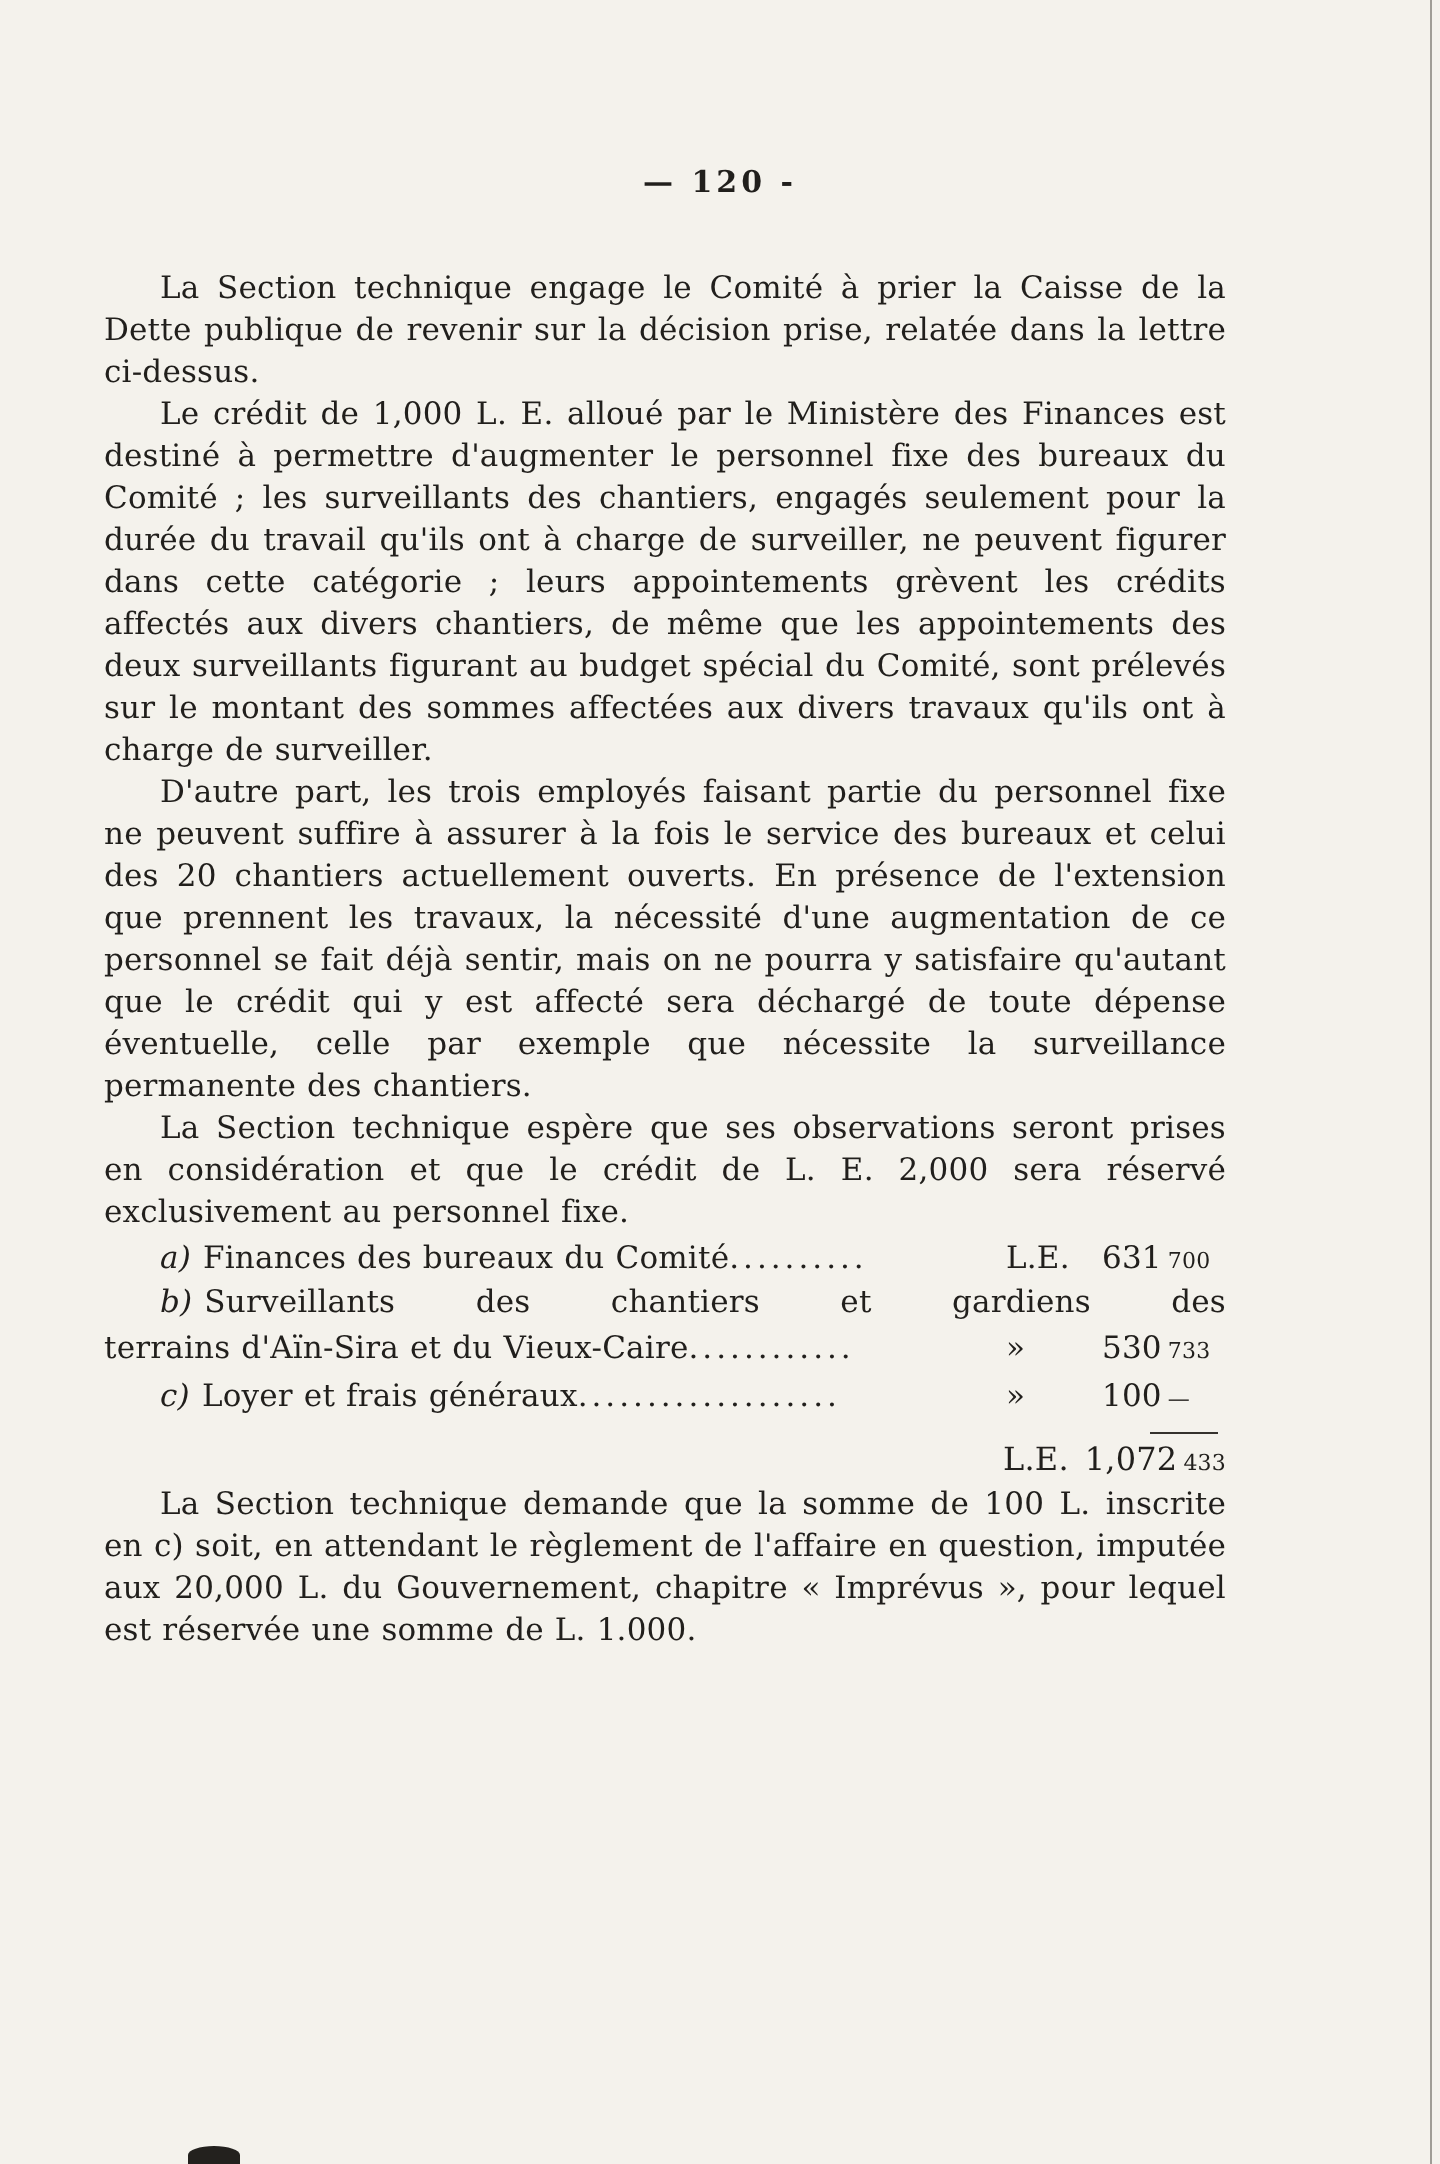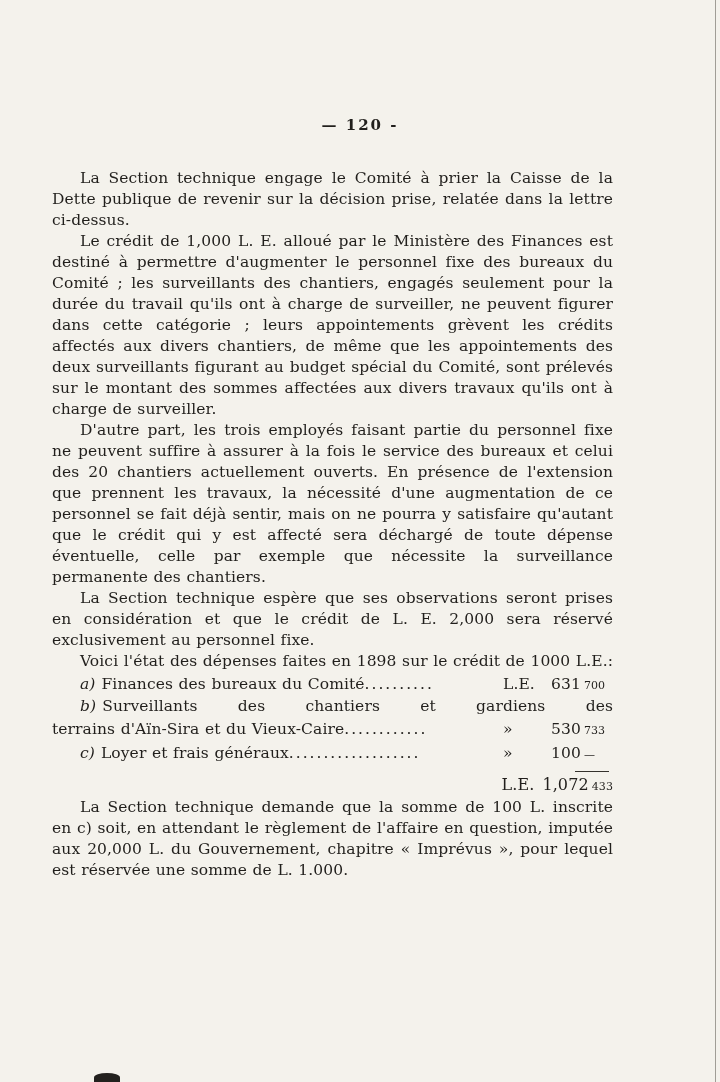--- a/index.html
+++ b/index.html
@@ -14,21 +14,21 @@
     color: #211f1c;
     position: relative;
     overflow: hidden;
   }
   .page {
     position: absolute;
     inset: 0;
   }
   .page-number {
     text-align: center;
-    padding-top: 116px;
+    padding-top: 82px;
     font-size: 15px;
     font-weight: bold;
     letter-spacing: 2px;
   }
   .content {
     margin: 34px 107px 0 52px;
     font-size: 15.5px;
     line-height: 21px;
     text-align: justify;
     letter-spacing: 0.1px;
@@ -112,21 +112,20 @@
 <div class="page">
 
   <div class="page-number">— 120 -</div>
 
   <div class="content">
 
     <p class="para">La Section technique engage le Comité à prier la Caisse de la Dette publique de revenir sur la décision prise, relatée dans la lettre ci-dessus.</p>
     <p class="para">Le crédit de 1,000 L. E. alloué par le Ministère des Finances est destiné à permettre d'augmenter le personnel fixe des bureaux du Comité ; les surveillants des chantiers, engagés seulement pour la durée du travail qu'ils ont à charge de surveiller, ne peuvent figurer dans cette catégorie ; leurs appointements grèvent les crédits affectés aux divers chantiers, de même que les appointements des deux surveillants figurant au budget spécial du Comité, sont prélevés sur le montant des sommes affectées aux divers travaux qu'ils ont à charge de surveiller.</p>
     <p class="para">D'autre part, les trois employés faisant partie du personnel fixe ne peuvent suffire à assurer à la fois le service des bureaux et celui des 20 chantiers actuellement ouverts. En présence de l'extension que prennent les travaux, la nécessité d'une augmentation de ce personnel se fait déjà sentir, mais on ne pourra y satisfaire qu'autant que le crédit qui y est affecté sera déchargé de toute dépense éventuelle, celle par exemple que nécessite la surveillance permanente des chantiers.</p>
     <p class="para">La Section technique espère que ses observations seront prises en considération et que le crédit de L. E. 2,000 sera réservé exclusivement au personnel fixe.</p>
-    <p class="para">Voici l'état des dépenses faites en 1898 sur le crédit de 1000 L.E.:</p>
 
     <div class="exp-row">
       <span class="exp-indent"></span>
       <span class="marker">a)</span>
       <span>Finances des bureaux du Comité</span>
       <span class="leader">..........</span>
       <span class="cur">L.E.</span>
       <span class="amt-block"><span>631</span><span class="mill">700</span></span>
     </div>
 

